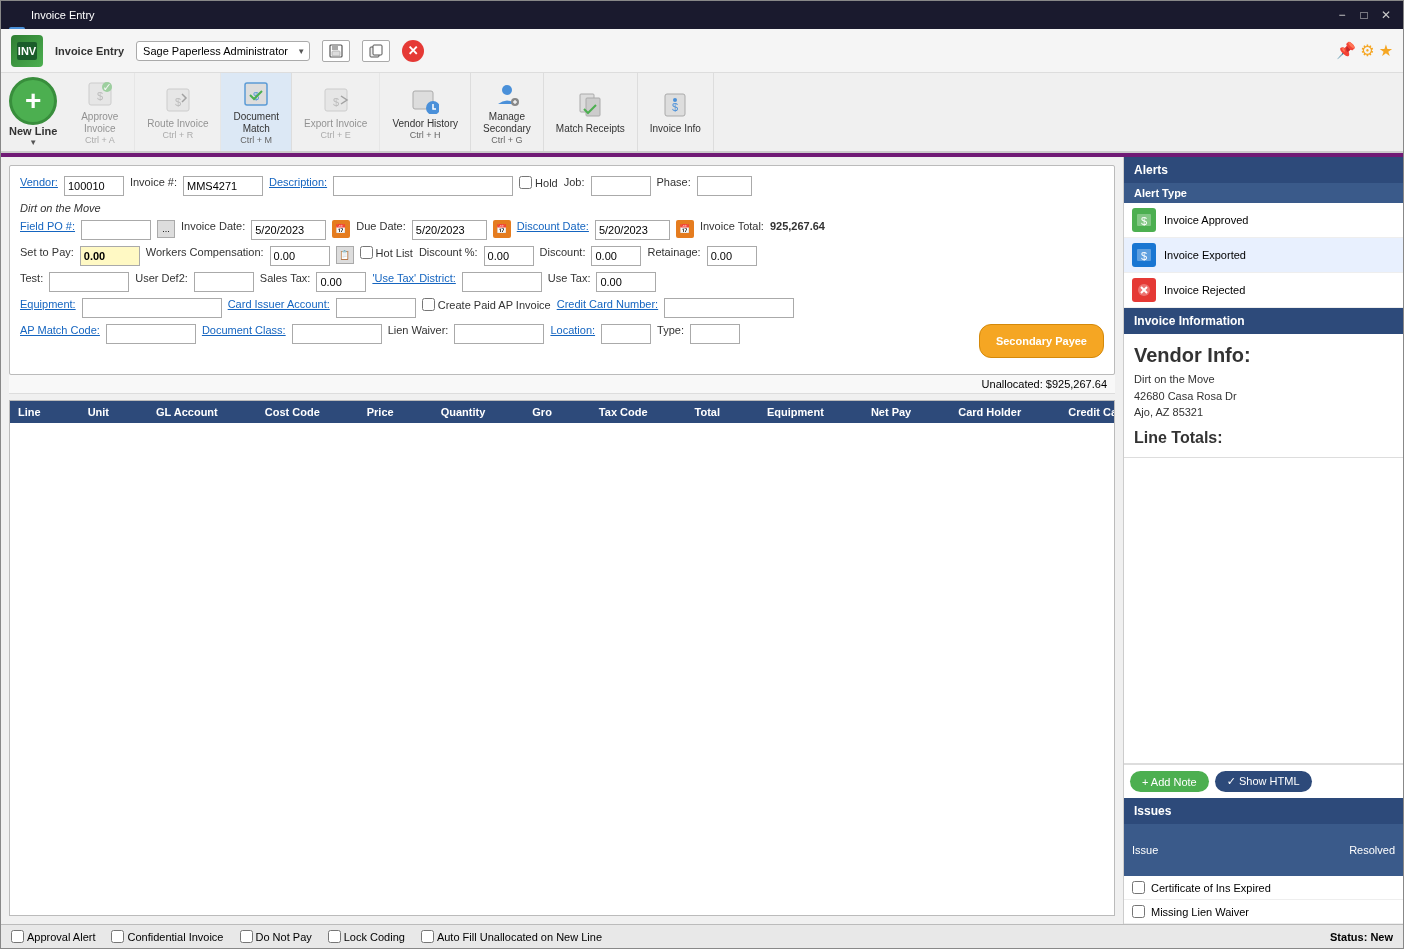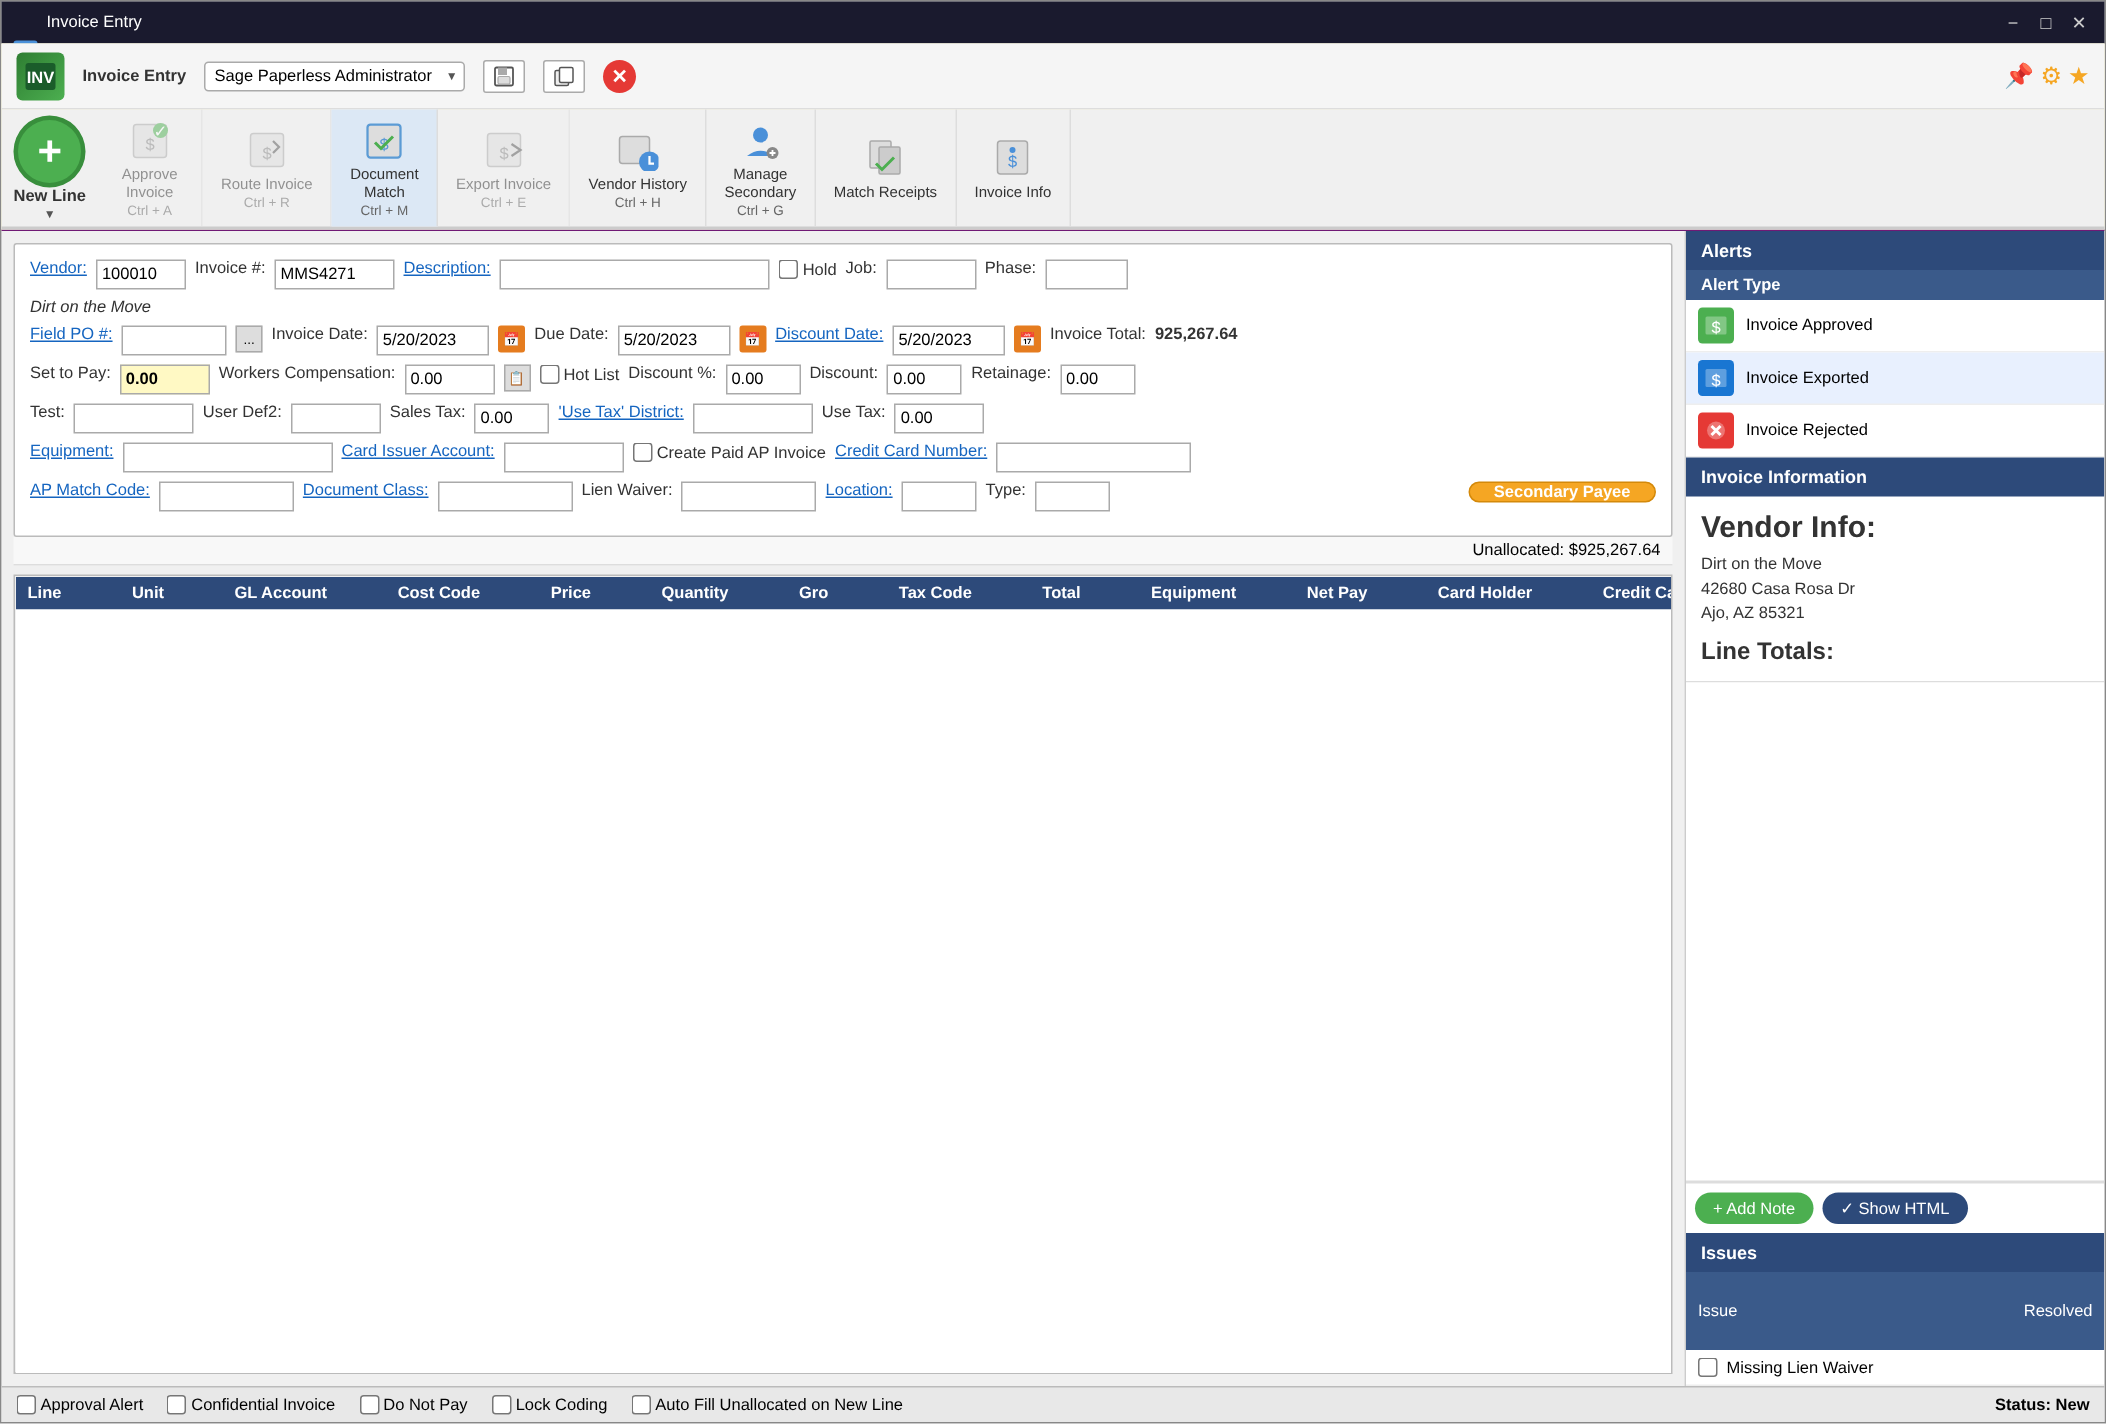--- a/index.html
+++ b/index.html
@@ -8,21 +8,21 @@
     .window { width: 1404px; height: 949px; background: #f0f0f0; display: flex; flex-direction: column; border: 1px solid #888; }
 
     
     .title-bar { background: #1a1a2e; color: white; height: 28px; display: flex; align-items: center; padding: 0 8px; justify-content: space-between; flex-shrink: 0; }
     .title-bar-left { display: flex; align-items: center; gap: 6px; font-size: 12px; }
     .title-bar-icon { width: 16px; height: 16px; background: #4a90d9; border-radius: 2px; display: flex; align-items: center; justify-content: center; color: white; font-size: 9px; font-weight: bold; margin-top: 40px; }
     .title-bar-controls { display: flex; gap: 4px; }
     .title-bar-btn { width: 18px; height: 18px; background: transparent; border: none; color: #ccc; cursor: pointer; font-size: 12px; display: flex; align-items: center; justify-content: center; }
 
     
-    .top-toolbar { background: #fef9c3; border-bottom: 1px solid #701a75; flex-shrink: 0; }
+    .top-toolbar { background: #fca5a5; border-bottom: 4px solid #701a75; flex-shrink: 0; }
     .top-row1 { display: flex; align-items: center; padding: 6px 10px; gap: 12px; background: #f5f5f5; border-bottom: 1px solid #ddd; height: 44px; }
     .app-title { font-size: 22px; font-weight: bold; color: #333; display: flex; align-items: center; gap: 8px; }
     .app-icon { width: 32px; height: 32px; background: linear-gradient(135deg, #2e7d32, #4caf50); border-radius: 4px; display: flex; align-items: center; justify-content: center; color: white; font-weight: bold; font-size: 10px; }
     .user-dropdown { background: white; border: 1px solid #aaa; border-radius: 3px; padding: 3px 20px 3px 6px; font-size: 11px; cursor: pointer; appearance: none; min-width: 160px; position: relative; }
     .user-select-wrap { position: relative; display: inline-block; }
     .user-select-wrap::after { content: '▼'; position: absolute; right: 5px; top: 50%; transform: translateY(-50%); font-size: 8px; color: #555; pointer-events: none; }
 
     
     .ribbon { background: #f0f0f0; border-bottom: 2px solid #ccc; display: flex; align-items: stretch; padding: 0; height: 80px; }
     .ribbon-item { display: flex; flex-direction: column; align-items: center; justify-content: center; padding: 6px 12px; cursor: pointer; border-right: 1px solid #ddd; min-width: 70px; transition: background 0.15s; position: relative; }
@@ -390,21 +390,21 @@
 
           <span class="form-label-plain">Lien Waiver:</span>
           <input class="form-input" type="text" style="width: 90px;">
 
           <span class="form-label">Location:</span>
           <input class="form-input" type="text" style="width: 50px;">
 
           <span class="form-label-plain">Type:</span>
           <input class="form-input" type="text" style="width: 50px;">
 
-          <button style="background:#f5a623;border:1px solid #d4890a;border-radius:12px;padding:0 16px;cursor:pointer;font-size:11px;font-weight:bold;color:white;margin-left:auto;">Secondary Payee</button>
+          <button style="background:#f5a623;border:1px solid #d4890a;border-radius:12px;padding:10px 16px;cursor:pointer;font-size:11px;font-weight:bold;color:white;margin-left:auto;">Secondary Payee</button>
         </div>
       </div>
 
       <div class="unallocated-row">
         <span>Unallocated:</span>&nbsp;
         <span>$925,267.64</span>
       </div>
 
       <div class="table-area">
         <div class="table-header">
@@ -484,20 +484,24 @@
 
         <div class="issues-section">
           <div class="sidebar-section-header">Issues</div>
           <div class="issues-header-row">
             <span class="issues-header-issue">Issue</span>
             <span class="issues-header-resolved">Resolved</span>
           </div>
 
           <div class="issue-row">
             <input type="checkbox" style="">
+            <span>Certificate of Ins Expired</span>
+          </div>
+          <div class="issue-row">
+            <input type="checkbox" style="">
             <span>Missing Lien Waiver</span>
           </div>
         </div>
       </div>
     </div>
   </div>
 
   <div class="status-bar">
     <div class="status-item">
       <input type="checkbox" style="">

